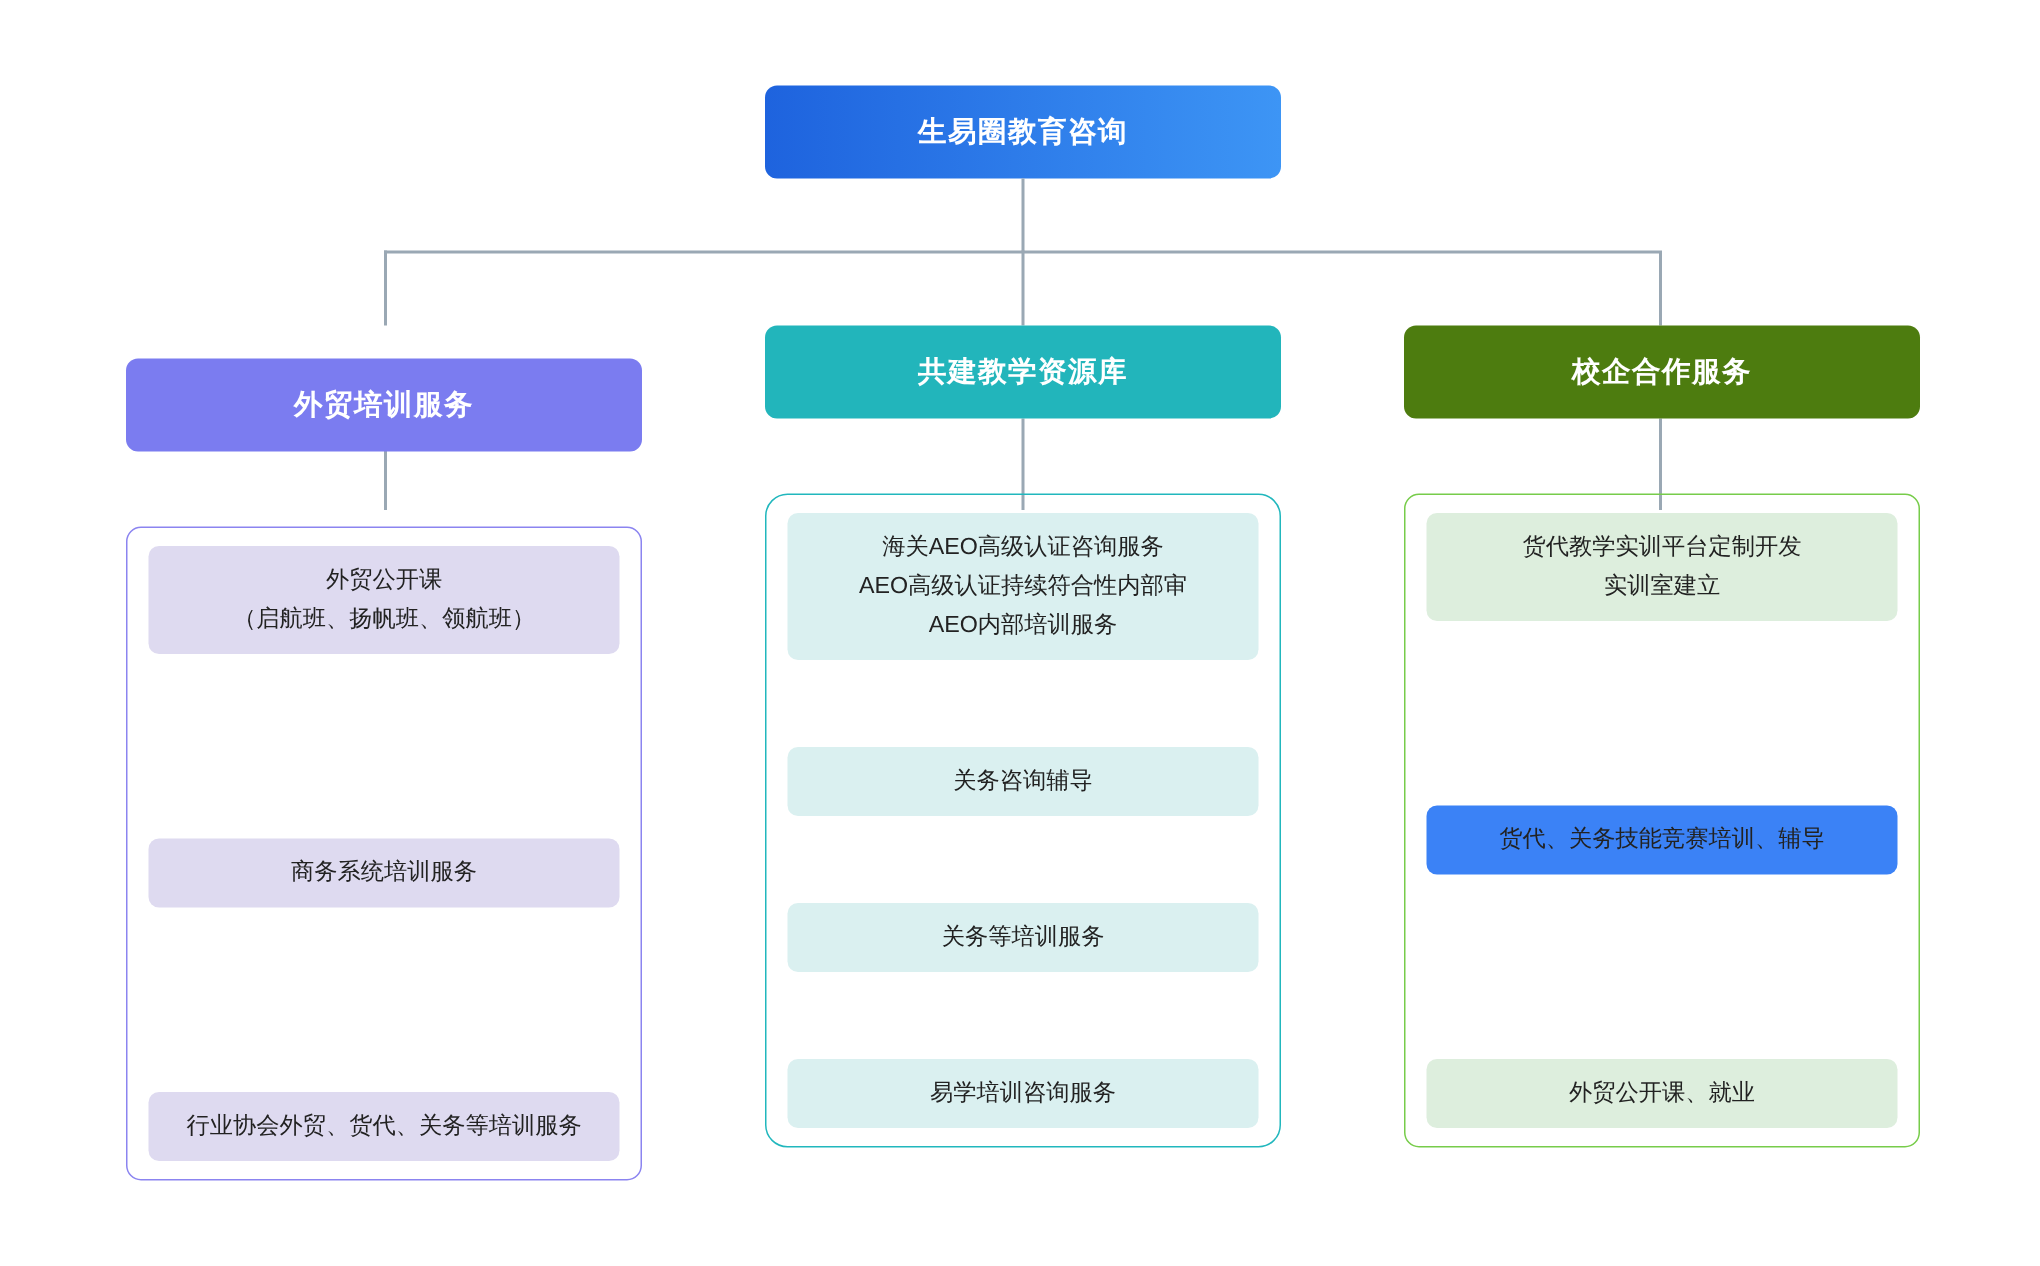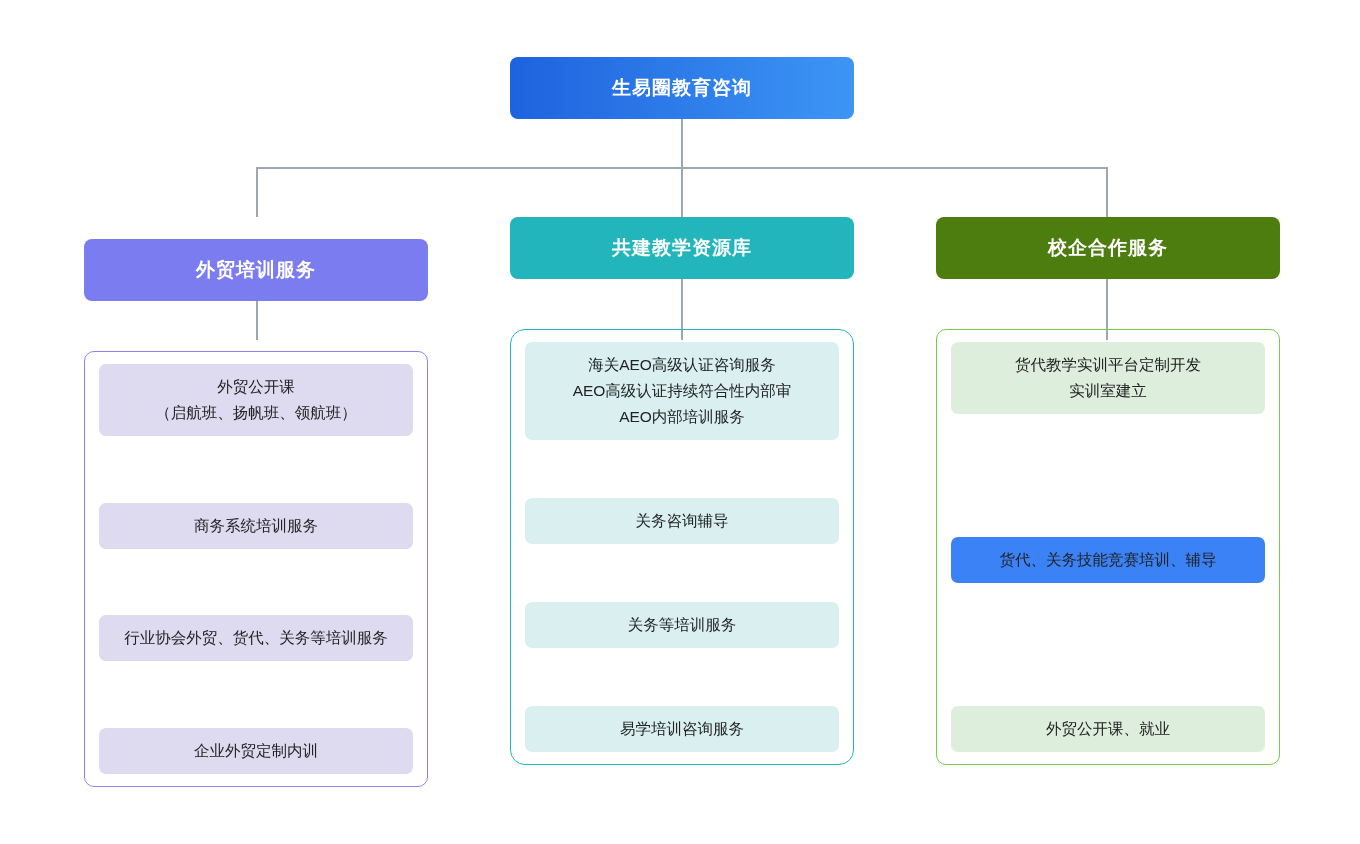--- a/index.html
+++ b/index.html
@@ -138,21 +138,20 @@
 
   <div class="column col-1 theme-purple">
     <div class="col-header" style="background: rgb(123, 124, 240);">
       <span>外贸培训服务</span>
     </div>
     <div class="col-panel" style="border-color: rgb(139, 132, 240);">
       <div class="item" style="background: rgb(222, 218, 240);">外贸公开课
 （启航班、扬帆班、领航班）</div>
       <div class="item" style="background: rgb(222, 218, 240);">商务系统培训服务</div>
       <div class="item" style="background: rgb(222, 218, 240);">行业协会外贸、货代、关务等培训服务</div>
-      <div class="item" style="background: rgb(222, 218, 240);">企业外贸定制内训</div>
     </div>
   </div>
 
   <div class="column col-2 theme-teal">
     <div class="col-header" style="background: rgb(34, 181, 187);">
       <span>共建教学资源库</span>
     </div>
     <div class="col-panel" style="border-color: rgb(33, 183, 189);">
       <div class="item" style="background: rgb(218, 240, 240);">海关AEO高级认证咨询服务
 AEO高级认证持续符合性内部审

